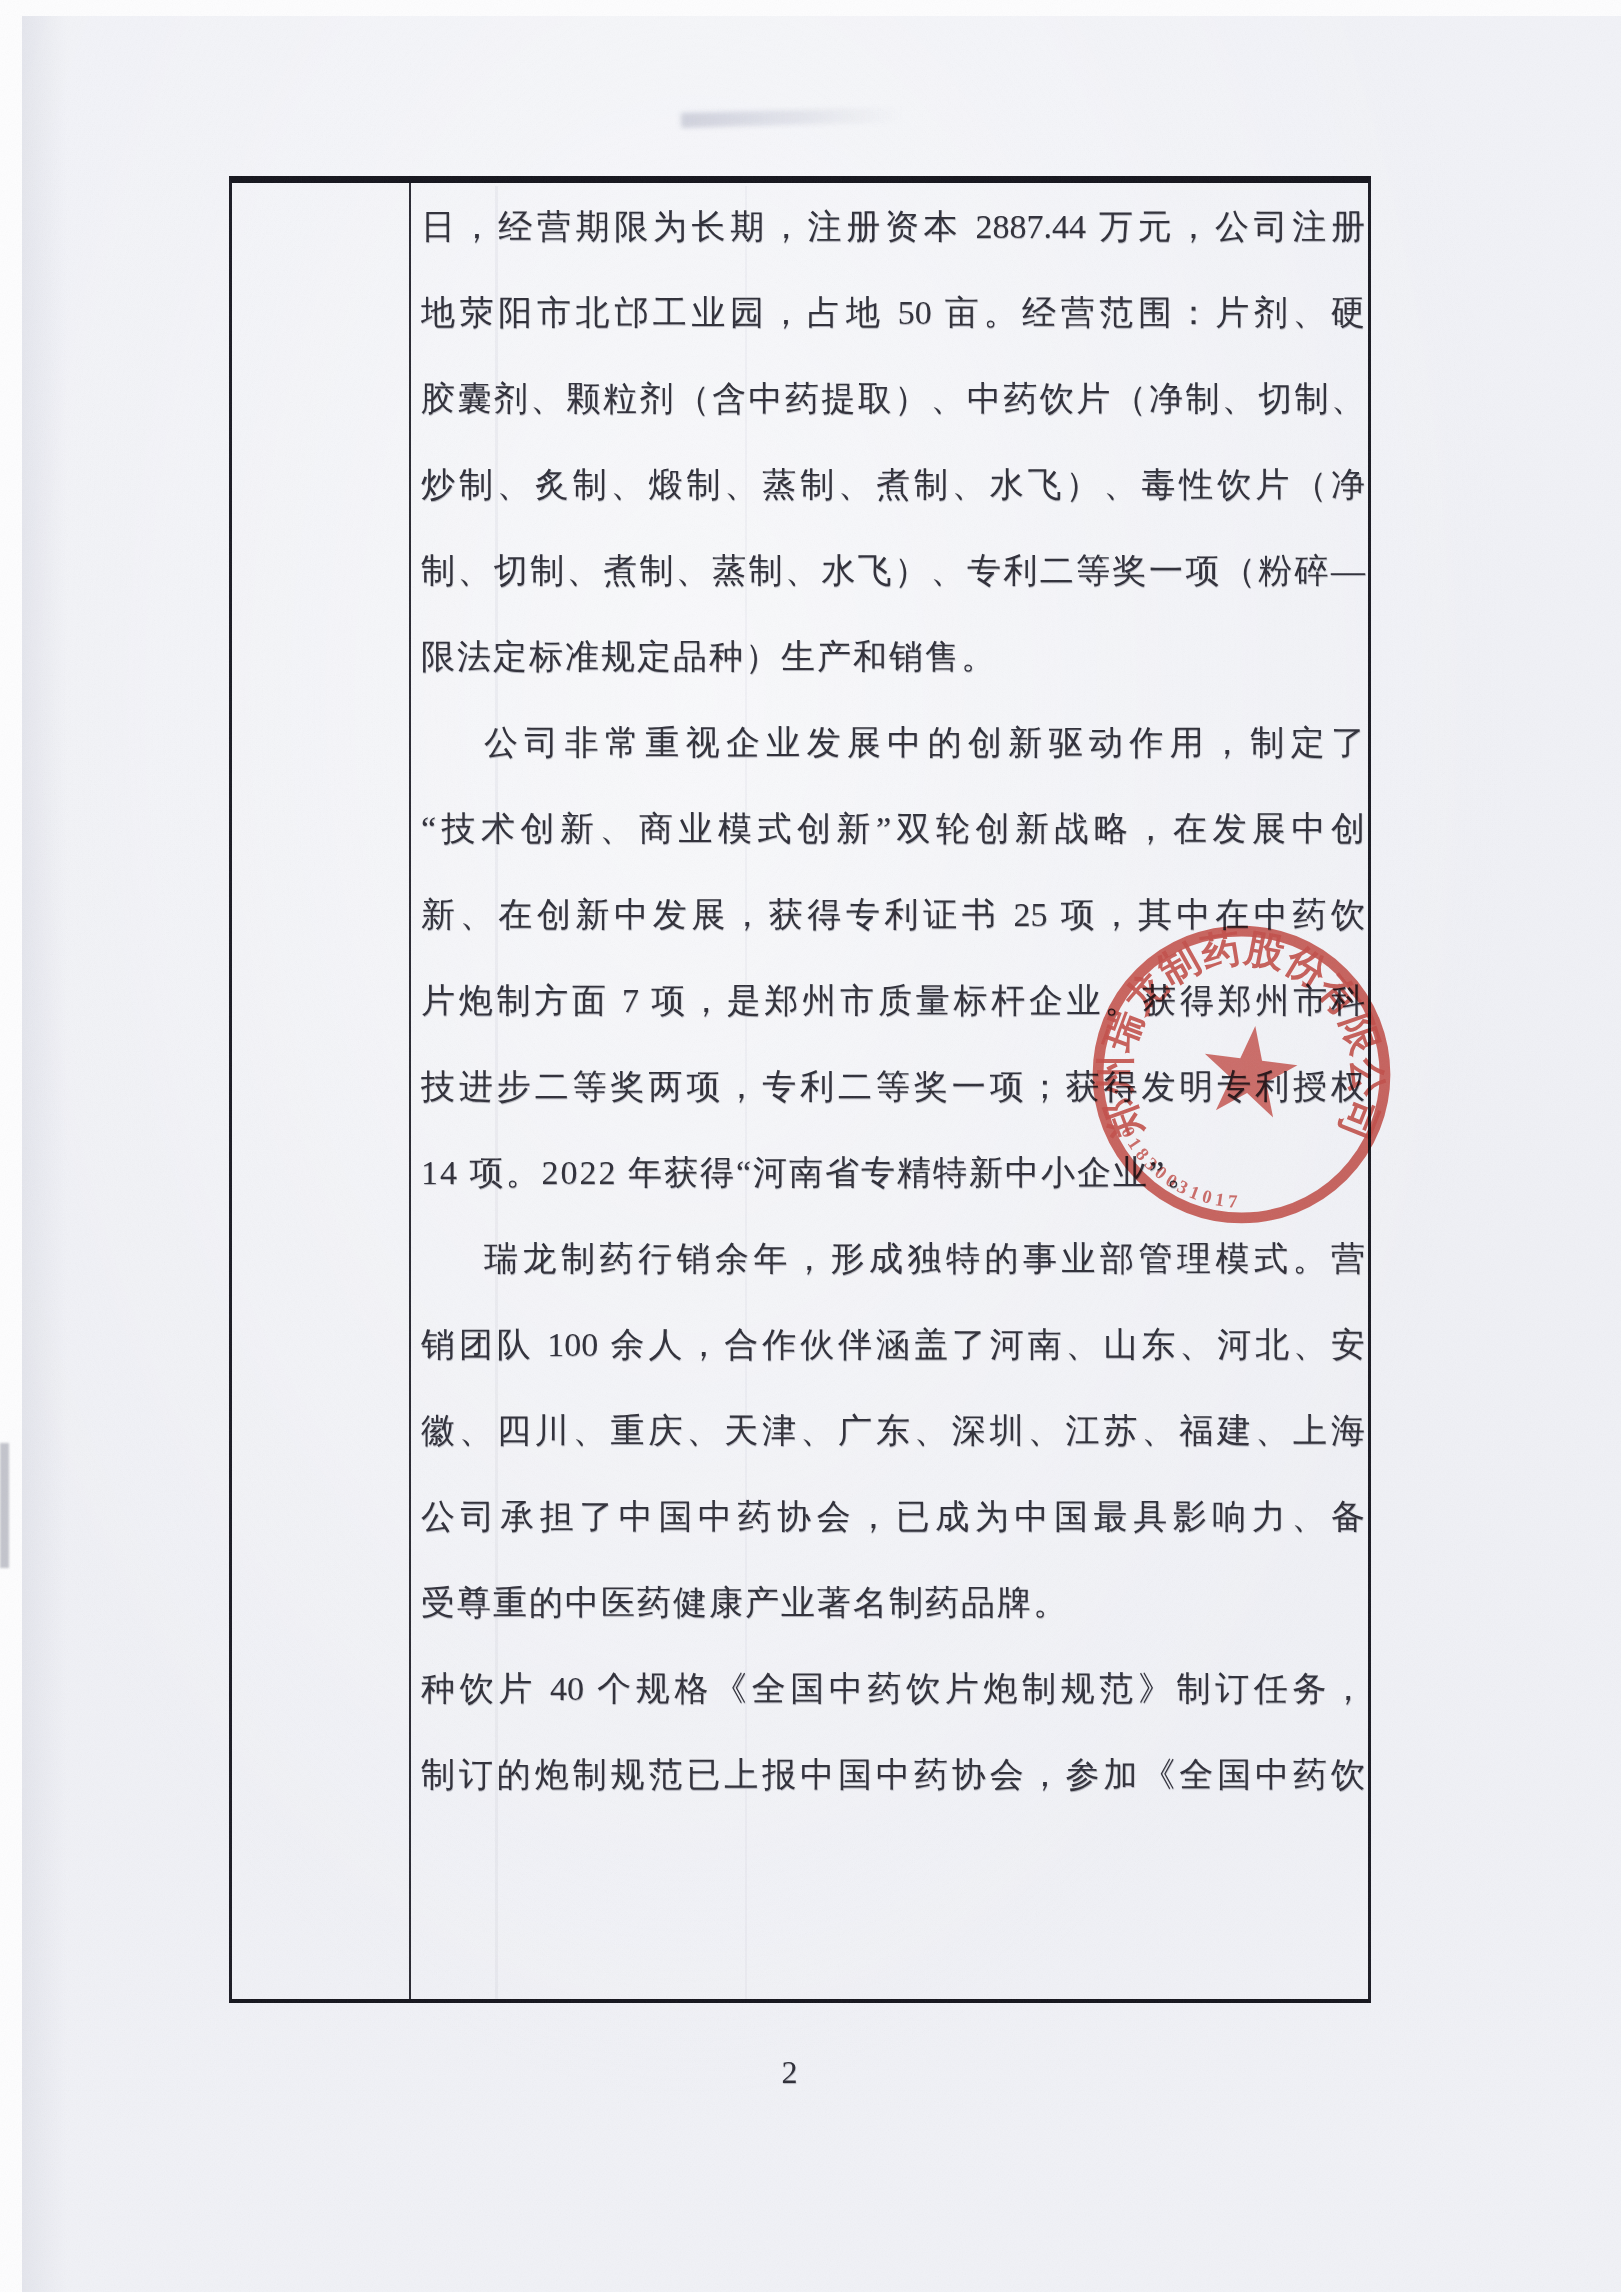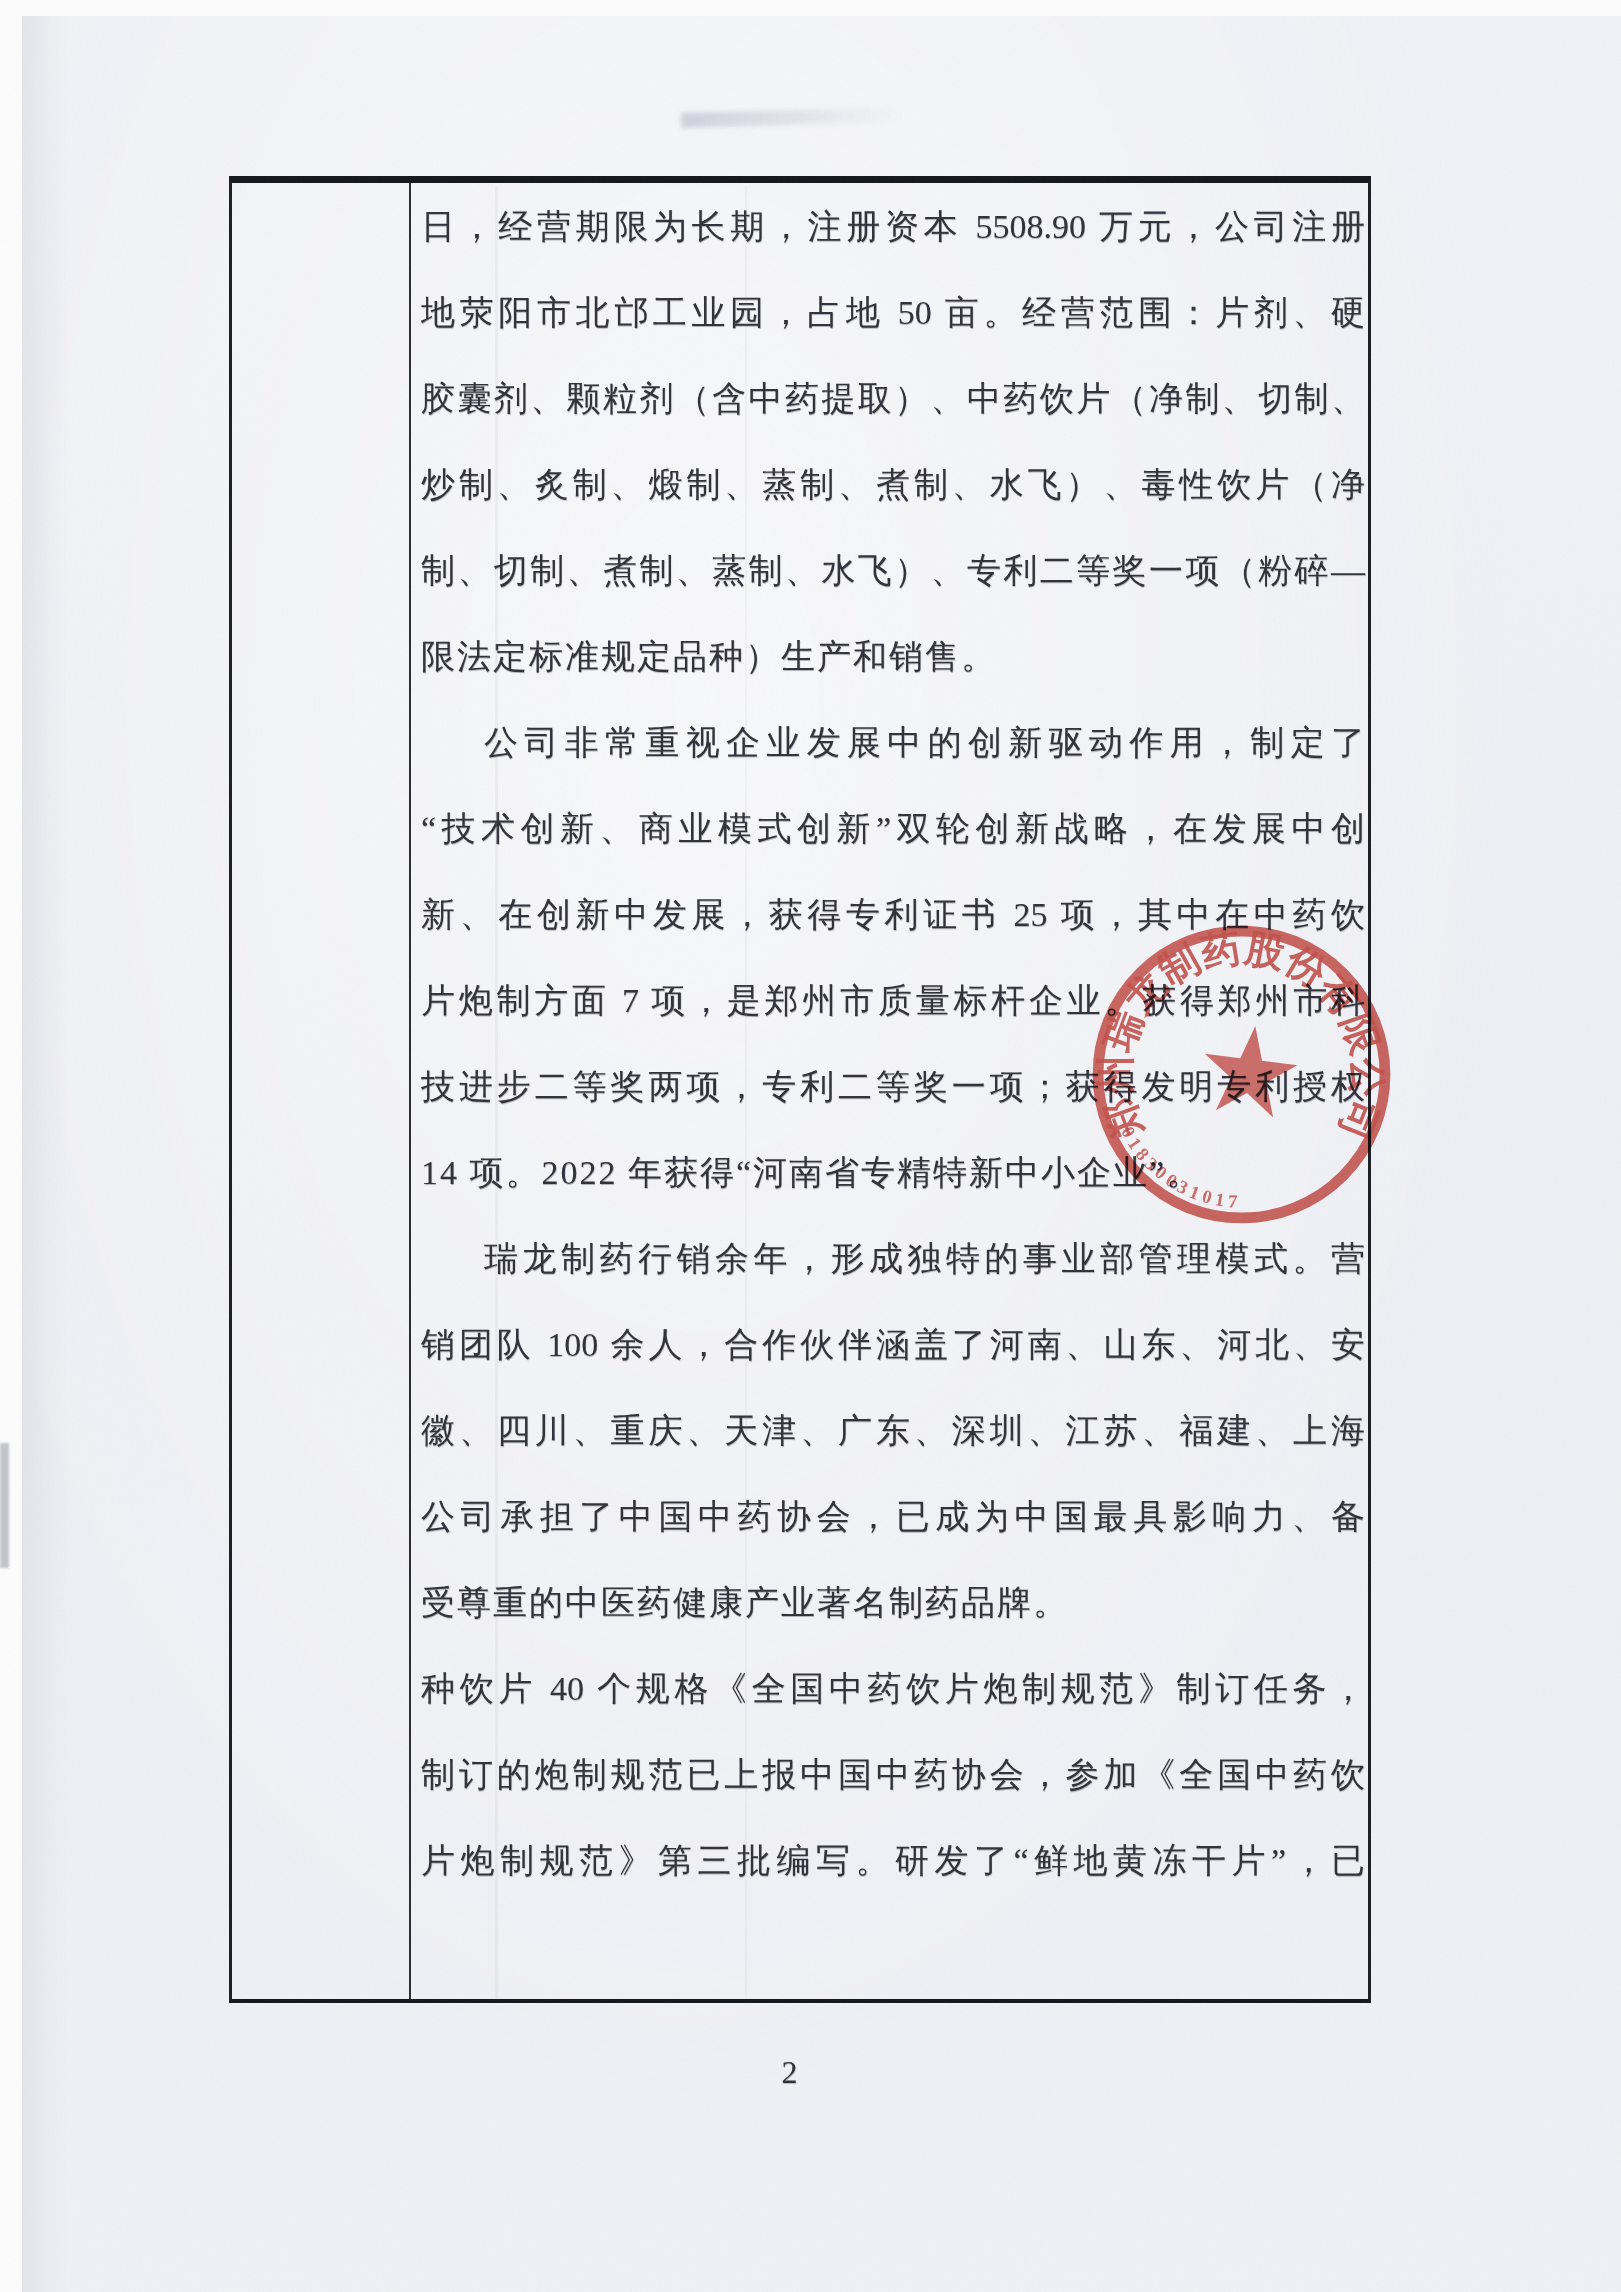--- a/index.html
+++ b/index.html
@@ -87,40 +87,39 @@
   <div class="paper"></div>
   <div class="paper-shade"></div>
 
   <div class="smudge"></div>
 
   <div class="frame">
     <div class="divider"></div>
   </div>
 
   <div class="textcol">
-    <div class="ln j">日，经营期限为长期，注册资本 5508.90 万元，公司注册</div>
+    <div class="ln j">日，经营期限为长期，注册资本 2887.44 万元，公司注册</div>
     <div class="ln j">地荥阳市北邙工业园，占地 50 亩。经营范围：片剂、硬</div>
     <div class="ln j">胶囊剂、颗粒剂（含中药提取）、中药饮片（净制、切制、</div>
     <div class="ln j">炒制、炙制、煅制、蒸制、煮制、水飞）、毒性饮片（净</div>
     <div class="ln j">制、切制、煮制、蒸制、水飞）、专利二等奖一项（粉碎—</div>
     <div class="ln e">限法定标准规定品种）生产和销售。</div>
     <div class="ln j ind">公司非常重视企业发展中的创新驱动作用，制定了</div>
     <div class="ln j">“技术创新、商业模式创新”双轮创新战略，在发展中创</div>
     <div class="ln j">新、在创新中发展，获得专利证书 25 项，其中在中药饮</div>
     <div class="ln j">片炮制方面 7 项，是郑州市质量标杆企业。获得郑州市科</div>
     <div class="ln j">技进步二等奖两项，专利二等奖一项；获得发明专利授权</div>
     <div class="ln e">14 项。2022 年获得“河南省专精特新中小企业”。</div>
     <div class="ln j ind">瑞龙制药行销余年，形成独特的事业部管理模式。营</div>
     <div class="ln j">销团队 100 余人，合作伙伴涵盖了河南、山东、河北、安</div>
     <div class="ln j">徽、四川、重庆、天津、广东、深圳、江苏、福建、上海</div>
     <div class="ln j">公司承担了中国中药协会，已成为中国最具影响力、备</div>
     <div class="ln e">受尊重的中医药健康产业著名制药品牌。</div>
     <div class="ln j">种饮片 40 个规格《全国中药饮片炮制规范》制订任务，</div>
     <div class="ln j">制订的炮制规范已上报中国中药协会，参加《全国中药饮</div>
-    <div class="ln j">片炮制规范》第三批编写。研发了“鲜地黄冻干片”，已</div>
   </div>
 
   <svg class="seal" viewBox="0 0 340 340">
     <defs>
       <path id="sealArcTop" d="M 70.4 227.5 A 115 115 0 1 1 255.4 246.9" fill="none"></path>
       <path id="sealArcBottom" d="M 46.8 227.5 A 136 136 0 0 0 191.2 304.4" fill="none"></path>
     </defs>
     <circle cx="170" cy="170" r="146.5" fill="none" stroke="#c8453e" stroke-width="11" opacity="0.88"></circle>
     <polygon transform="rotate(7 178 170)" fill="#cb4a43" opacity="0.84" points="178,120 189.2,154.6 225.6,154.6 196.1,175.9 207.4,210.5 178,189 148.6,210.5 159.9,175.9 130.4,154.6 166.8,154.6"></polygon>
     <text font-size="40" fill="#c8453e" letter-spacing="0.4" opacity="0.9">

